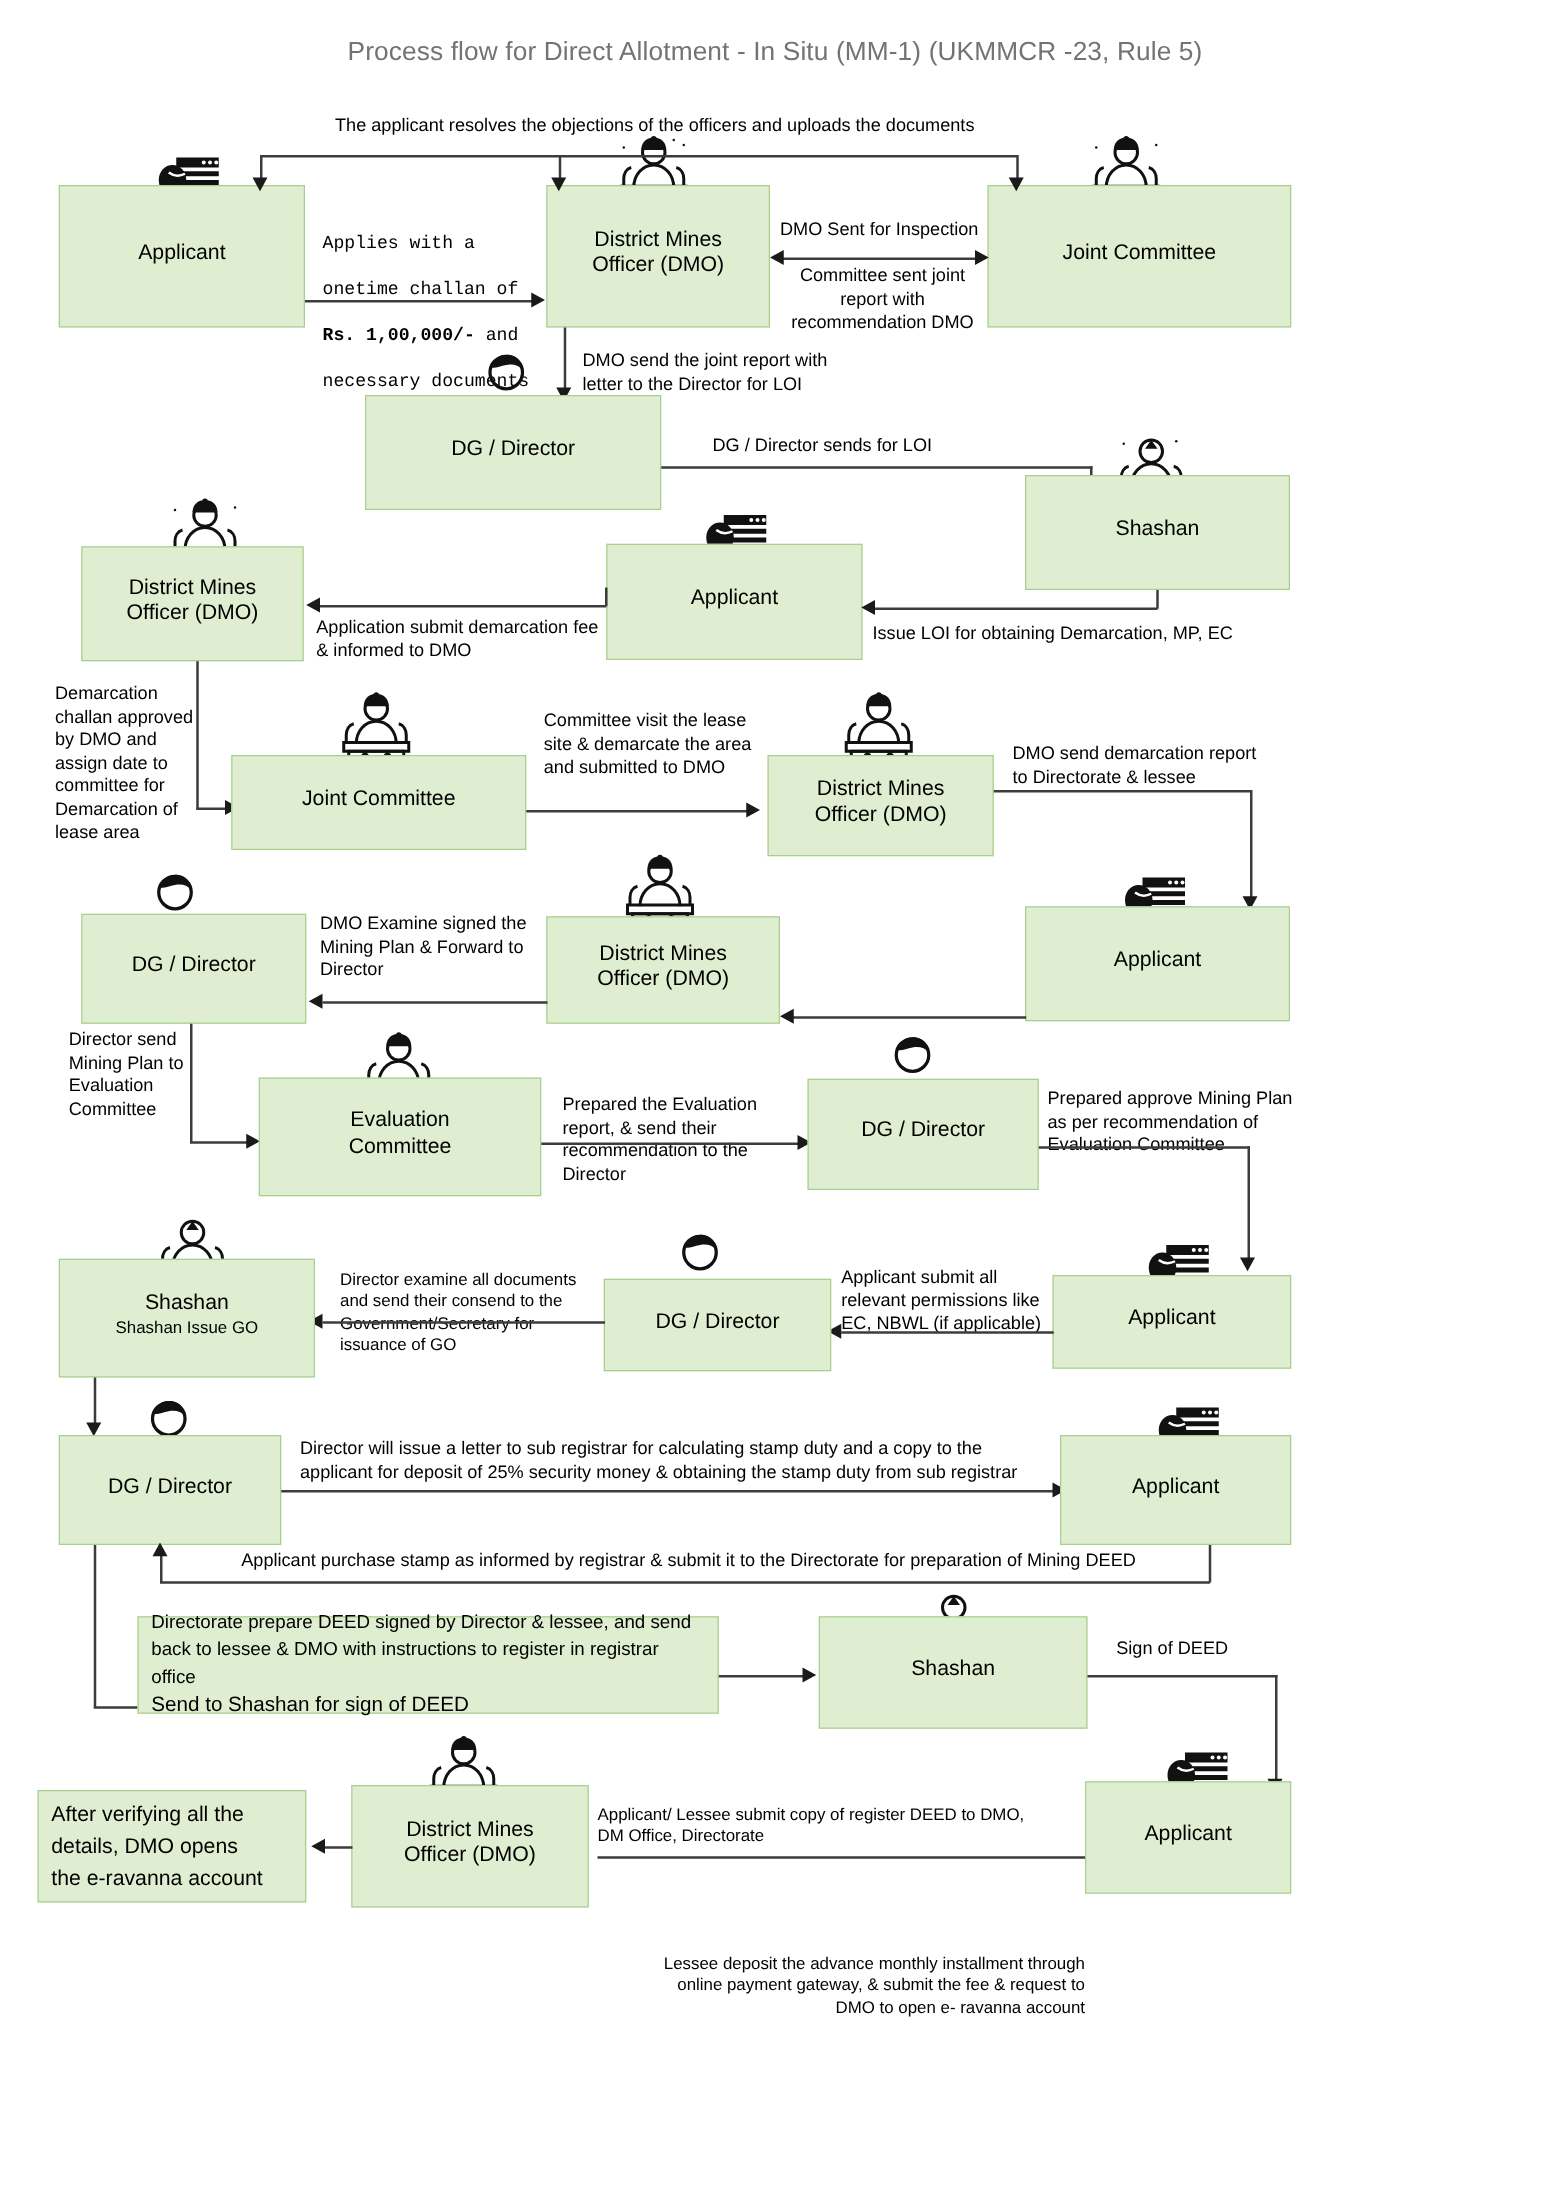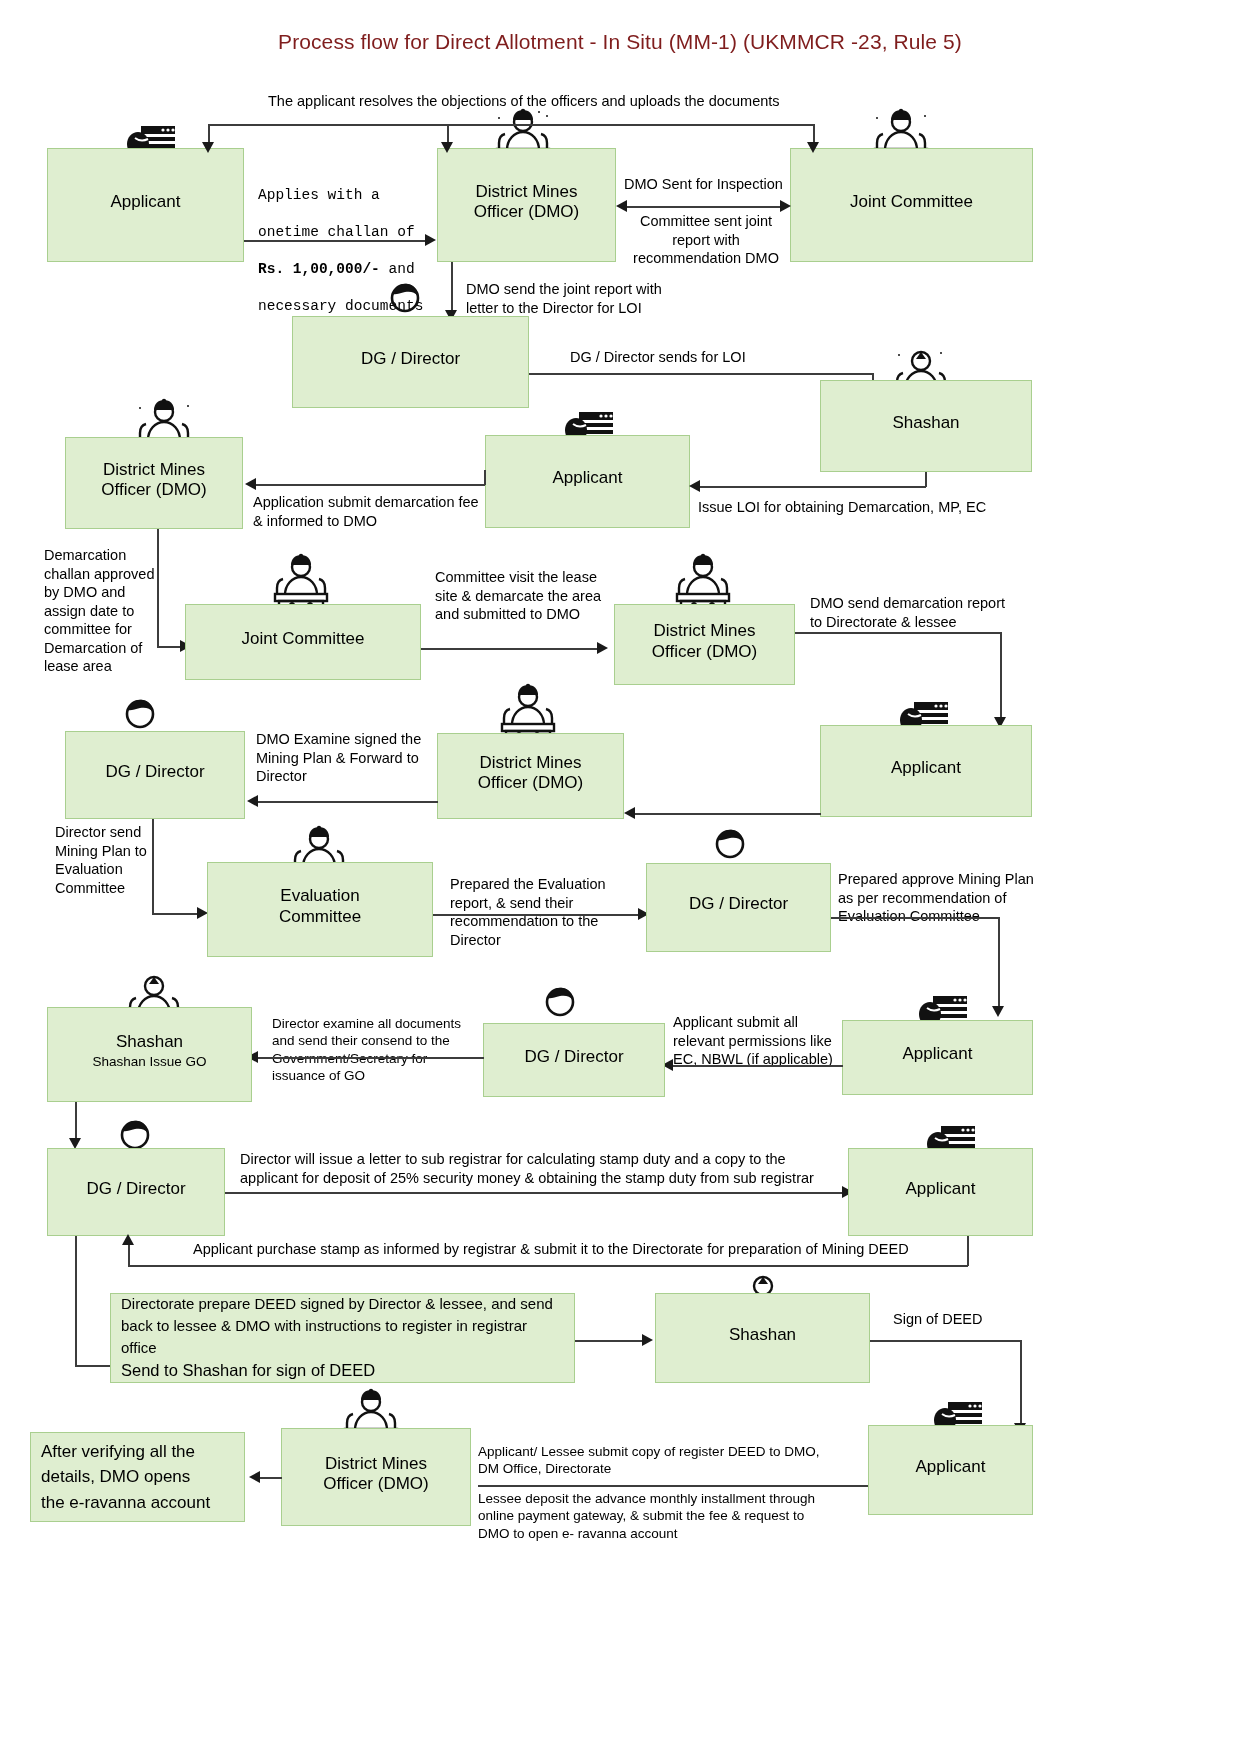--- a/index.html
+++ b/index.html
@@ -1,21 +1,21 @@
 <!DOCTYPE html>
 <html><head>
 <meta charset="utf-8">
 <style>
   html,body{margin:0;padding:0;background:#ffffff;}
   body{font-family:"Liberation Sans", sans-serif;color:#000;}
   #canvas{position:relative;width:1241px;height:1755px;overflow:hidden;background:#fff;}
 
   .title{
     position:absolute;text-align:center;font-size:21px;font-weight:400;
-    color:#7f1d1d;letter-spacing:.1px;
+    color:#737373;letter-spacing:.1px;
   }
 
   
   .node{
     position:absolute;background:#dfeed0;border:1px solid #a9cf8f;
     box-sizing:border-box;display:flex;flex-direction:column;
     align-items:center;justify-content:flex-end;
     text-align:center;font-size:17px;line-height:1.18;color:#000;
     padding-bottom:6px;
   }
@@ -568,21 +568,21 @@
 
   <div class="elabel" style="left:193px;top:1240px;width:790px;">Applicant purchase stamp as informed by registrar &amp; submit it to the Directorate for preparation of Mining DEED</div>
   <div class="ln lnv" style="left:967px;top:1236px;height:30px;"></div>
   <div class="ln lnh" style="left:128px;top:1265px;width:840px;"></div>
   <div class="ln lnv" style="left:128px;top:1243px;height:23px;"></div>
   <div class="arw up" style="left:122px;top:1234px;"></div>
 
   <div class="ln lnv" style="left:75px;top:1236px;height:130px;"></div>
   <div class="ln lnh" style="left:75px;top:1365px;width:36px;"></div>
 
-  <div class="node left-text" style="left:110px;top:1293px;width:465px;height:90px;">
+  <div class="node left-text" style="left:110px;top:1293px;width:465px;height:78px;">
     <span>Directorate prepare DEED signed by Director &amp; lessee, and send</span>
     <span>back to lessee &amp; DMO with instructions to register in registrar office</span>
     <span style="font-size:16.5px;">Send to Shashan for sign of DEED</span>
   </div>
 
   <div class="ln lnh" style="left:575px;top:1340px;width:72px;"></div>
   <div class="arw right" style="left:642px;top:1334px;"></div>
 
   <div class="icon" style="left:717px;top:1272px;width:92px;height:72px;">
     <svg class="ic" width="92" height="72" viewBox="0 0 92 72">
@@ -626,21 +626,21 @@
       <path d="M27 40l6 7 6-7" fill="#fff"></path>
     </svg>
   </div>
   <div class="node plain" style="left:868px;top:1425px;width:165px;height:90px;">
     <span class="lbl">Applicant</span>
   </div>
 
   <div class="elabel s13" style="left:478px;top:1443px;width:390px;">Applicant/ Lessee submit copy of register DEED to DMO,
 DM Office, Directorate</div>
   <div class="ln lnh" style="left:478px;top:1485px;width:390px;"></div>
-  <div class="elabel s13" style="left:478px;top:1490px;width:390px;">Lessee deposit the advance monthly installment through
+  <div class="elabel s13" style="left:478px;top:1562px;width:390px;text-align:right;">Lessee deposit the advance monthly installment through
 online payment gateway, &amp; submit the fee &amp; request to
 DMO to open e- ravanna account</div>
 
   <div class="icon" style="left:325px;top:1388px;width:92px;height:72px;">
     <svg class="ic" width="92" height="72" viewBox="0 0 92 72">
       <circle cx="46" cy="14" r="9" fill="none" stroke="#111" stroke-width="2.4"></circle>
       <path d="M36 12c0-6 4-10 10-10s10 4 10 10z" fill="#111"></path>
       <circle cx="46" cy="3" r="2.2" fill="#111"></circle>
       <path d="M30 42c0-10 7-18 16-18s16 8 16 18" fill="none" stroke="#111" stroke-width="2.4"></path>
       <path d="M28 26c-4 1-6 5-6 9v6" fill="none" stroke="#111" stroke-width="2.4"></path>

